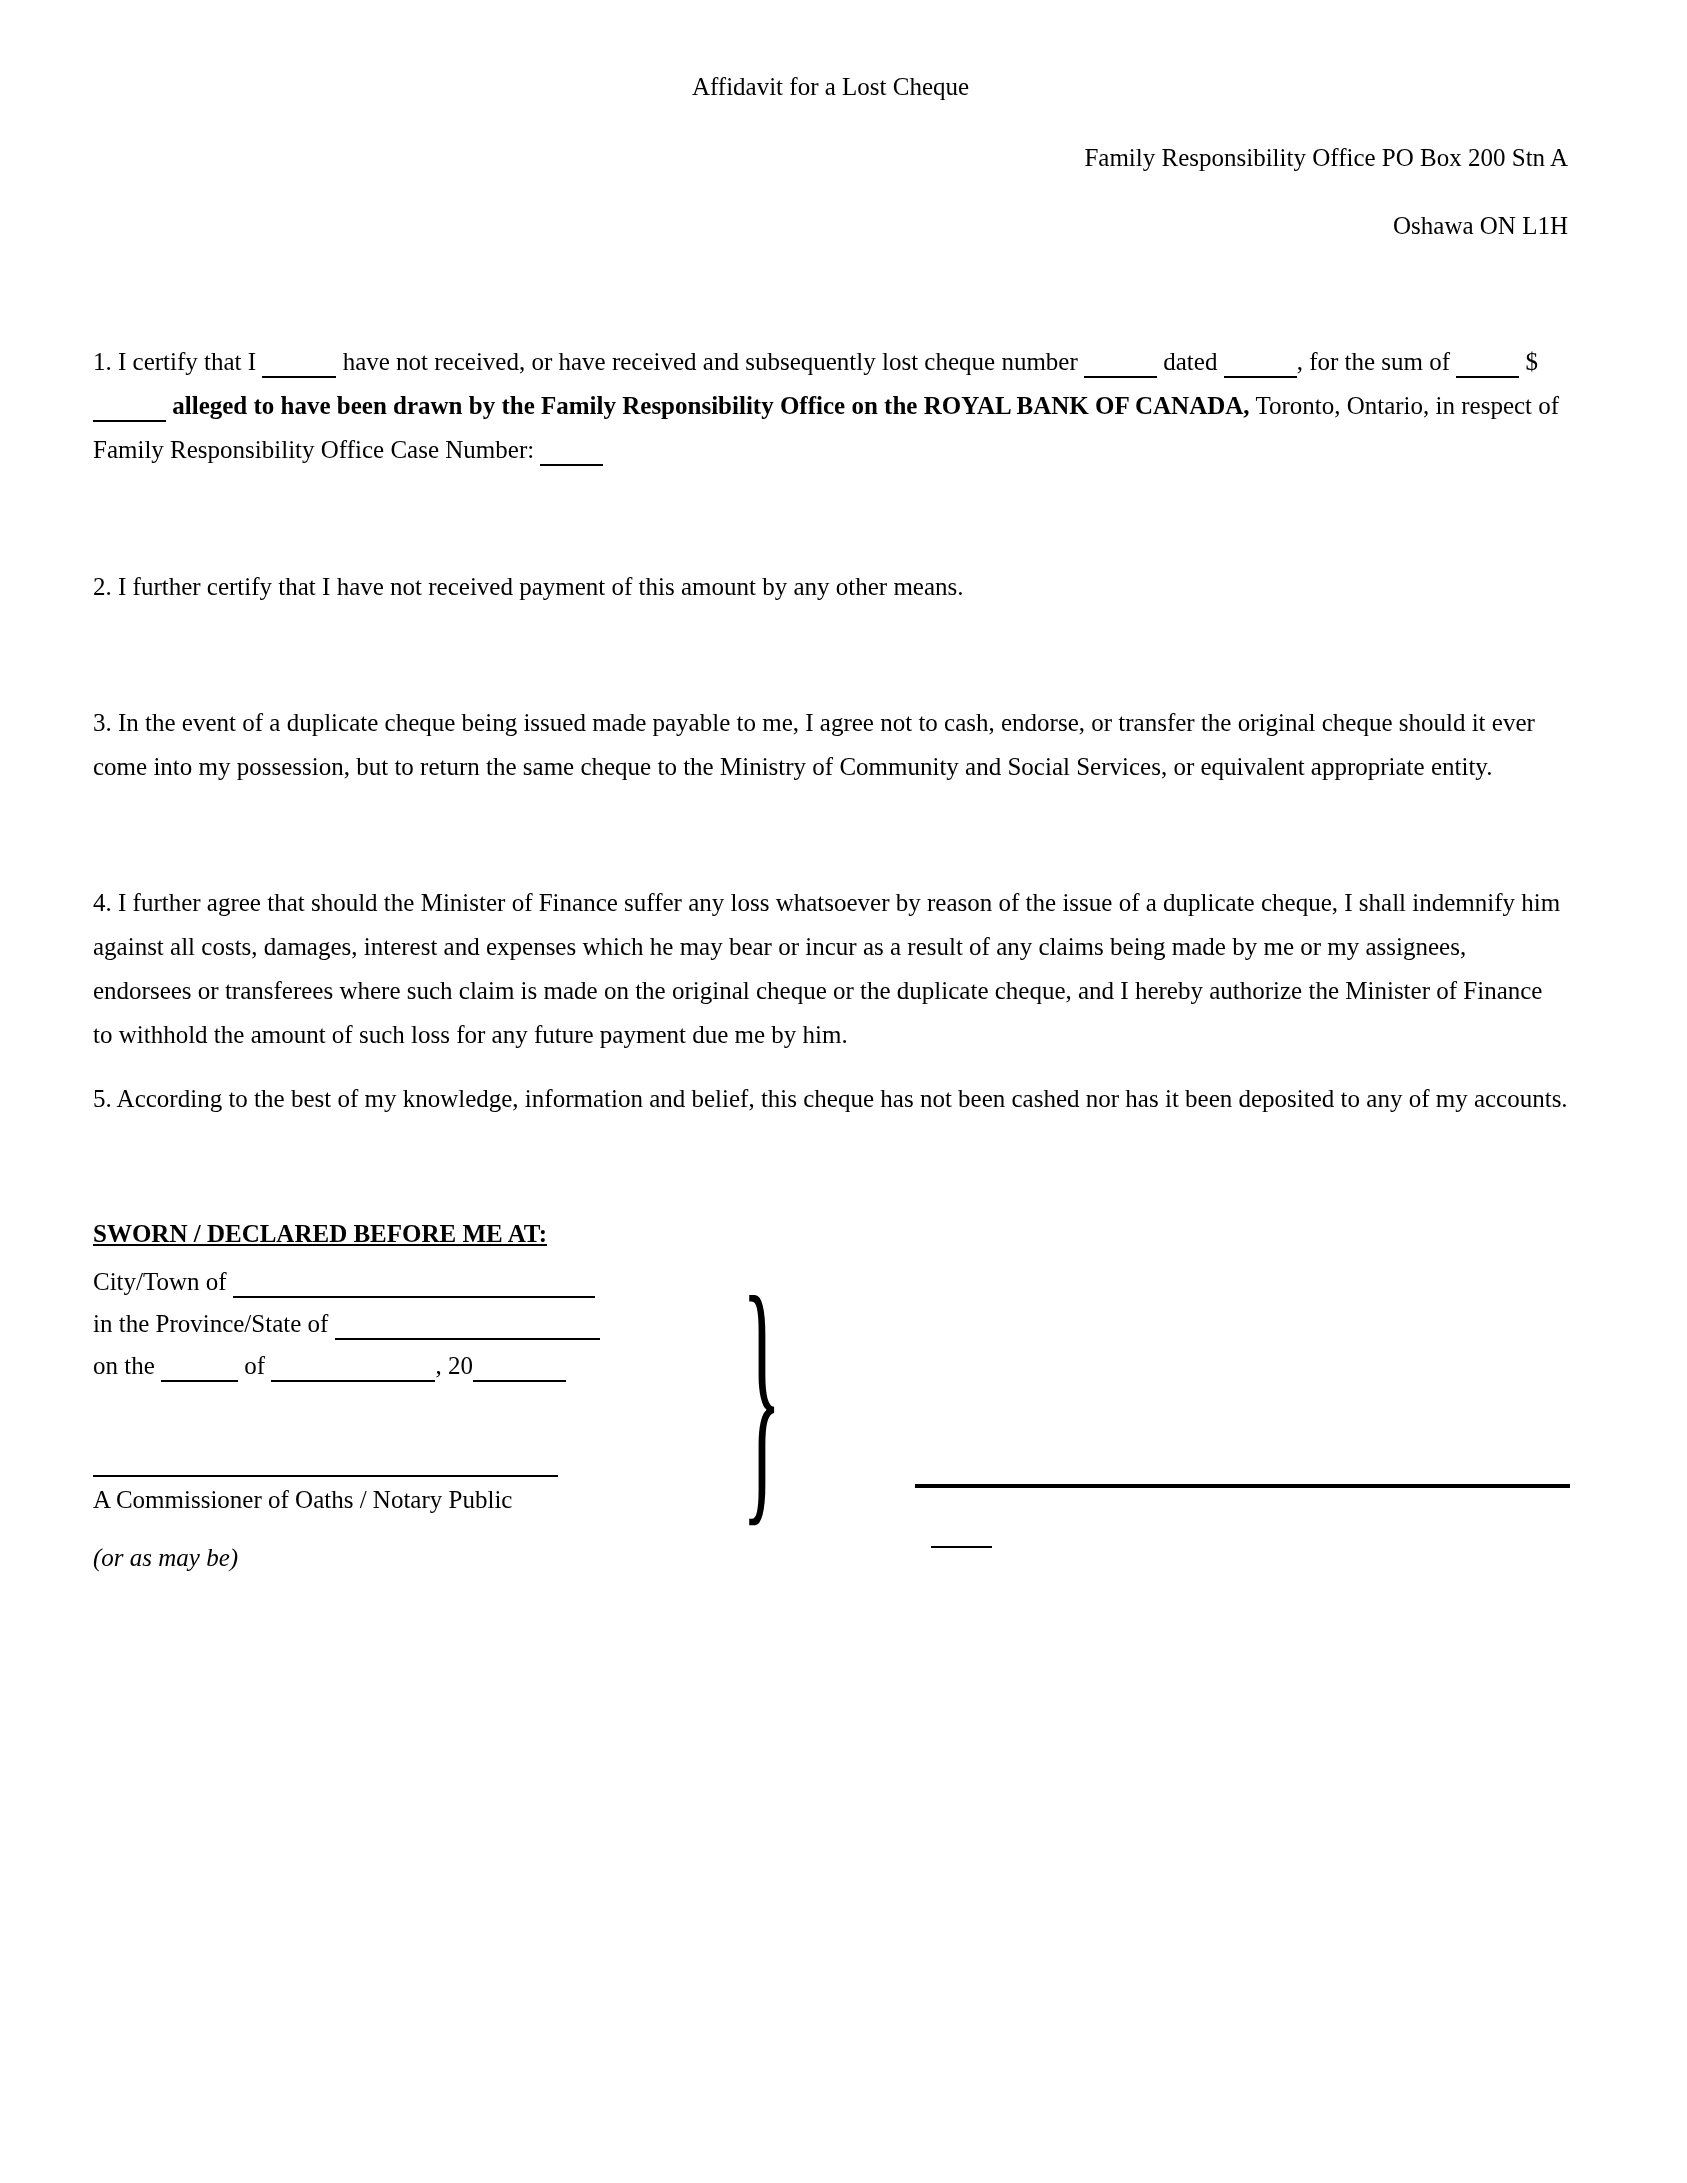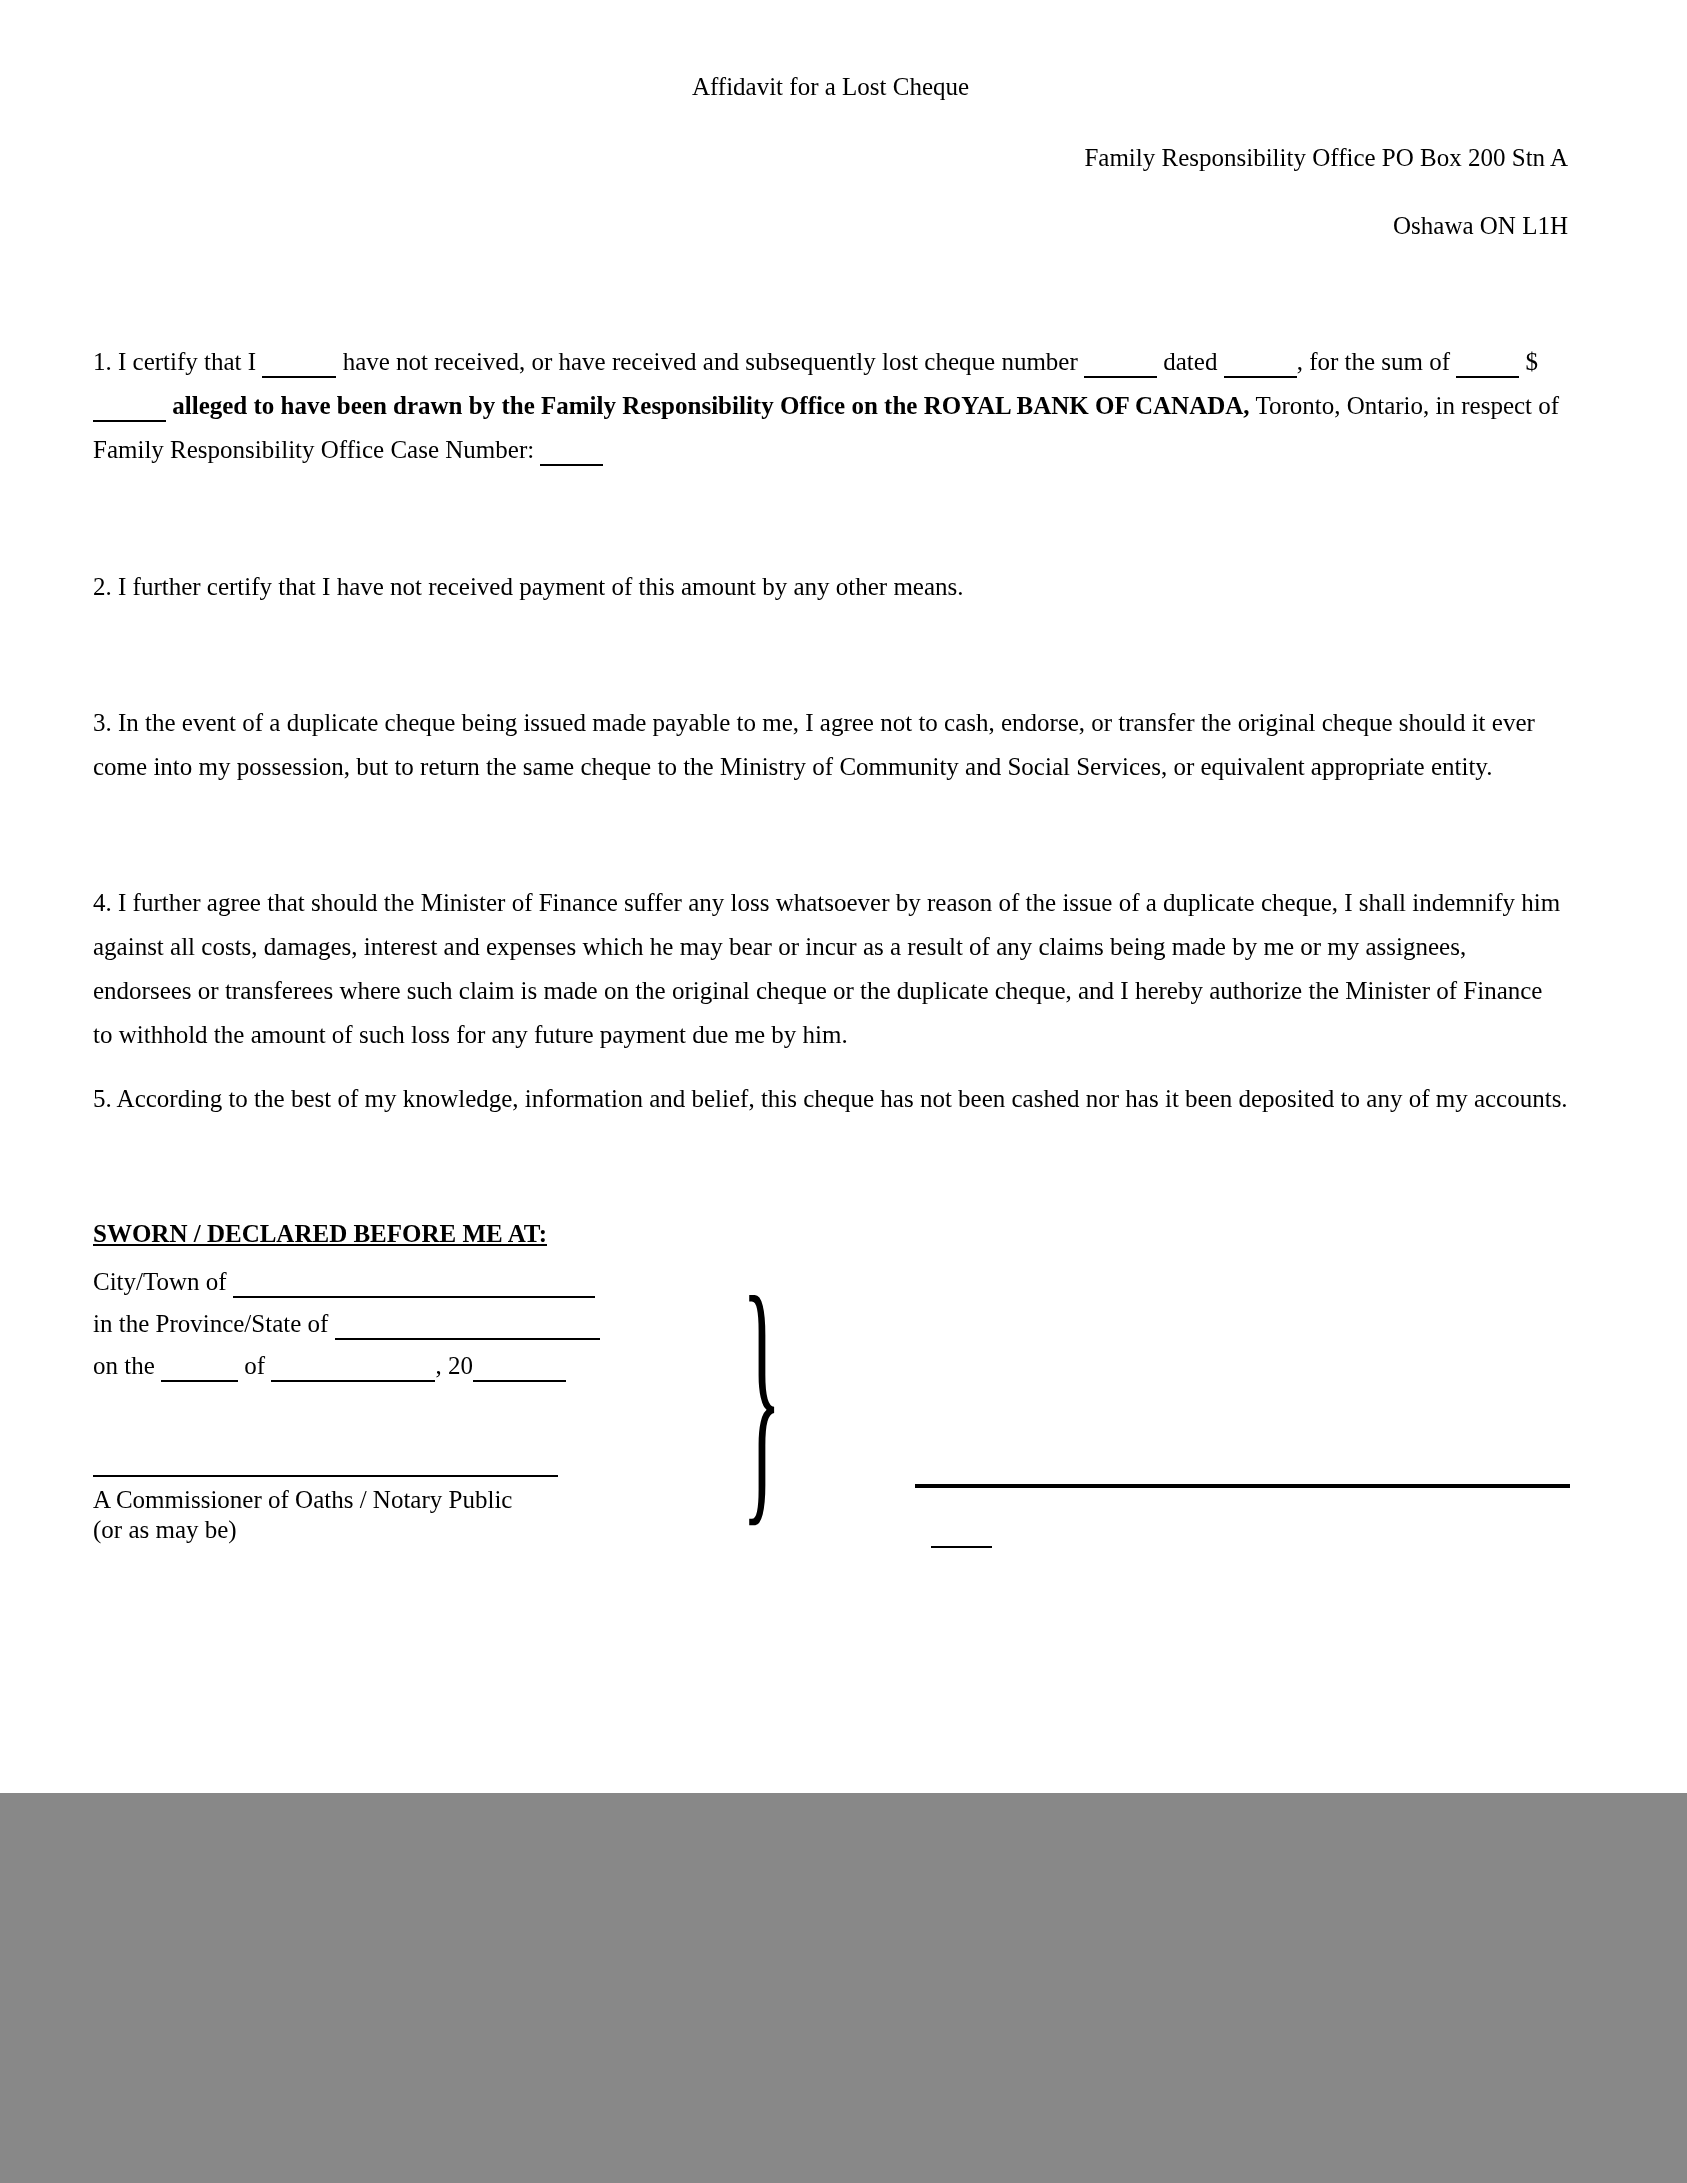--- a/index.html
+++ b/index.html
@@ -1,18 +1,18 @@
 <!DOCTYPE html>
 <html style="font-size:10.6px"><head>
 <meta charset="utf-8">
 <style>
   html,body{margin:0;padding:0;background:#888;}
   .page{
     position:relative;
-    width:1687px;height:1793px;
+    width:1687px;height:2183px;
     background:#ffffff;
     box-sizing:border-box;
     padding:65px 119px 0 93px;
     font-family:"Liberation Serif","DejaVu Serif",serif;
     font-size:25px;
     line-height:44px;
     color:#000;
   }
   .title{text-align:center;margin:0 0 27px 0;}
   .addr{text-align:right;margin:0 0 24px 0;}
@@ -34,21 +34,21 @@
   .jrow{position:absolute;left:0;white-space:nowrap;}
   .sworn{top:0;font-weight:bold;text-decoration:underline;}
   .jcity{top:48px;}
   .jprov{top:90px;}
   .jdate{top:132px;}
   .sigline{position:absolute;height:0;border-top:3.3px solid #000;}
   .sig-left{top:263px;left:0;width:465px;border-top-width:2.6px;}
   .sig-right{top:272px;left:822px;width:655px;border-top-width:4px;}
   .sig-short{top:334px;left:838px;width:61px;border-top-width:2.6px;}
   .jcomm{top:266px;}
-  .jmaybe{top:296px;}
+  .jmaybe{top:324px;font-style:italic;}
   .brace{
     position:absolute;
     left:607px;top:63px;
     width:119px;
     text-align:center;
     font-size:278px;
     line-height:238px;
     transform:scaleX(0.30);
     transform-origin:center top;
   }

